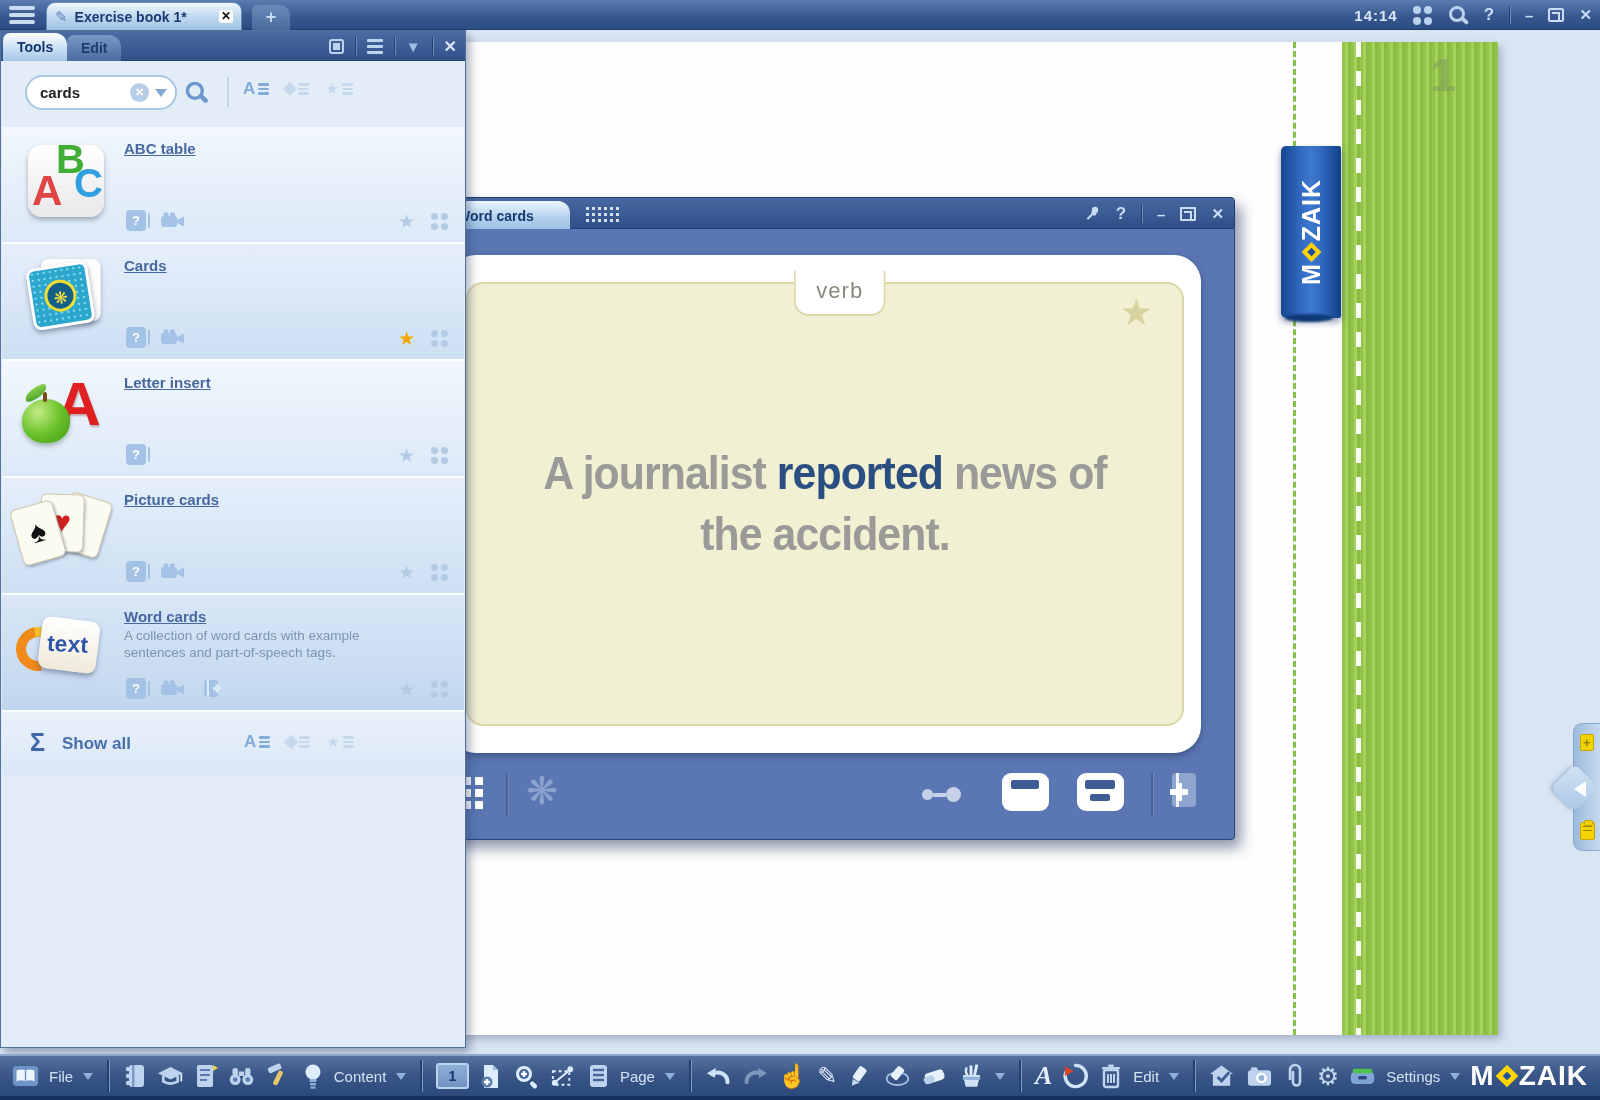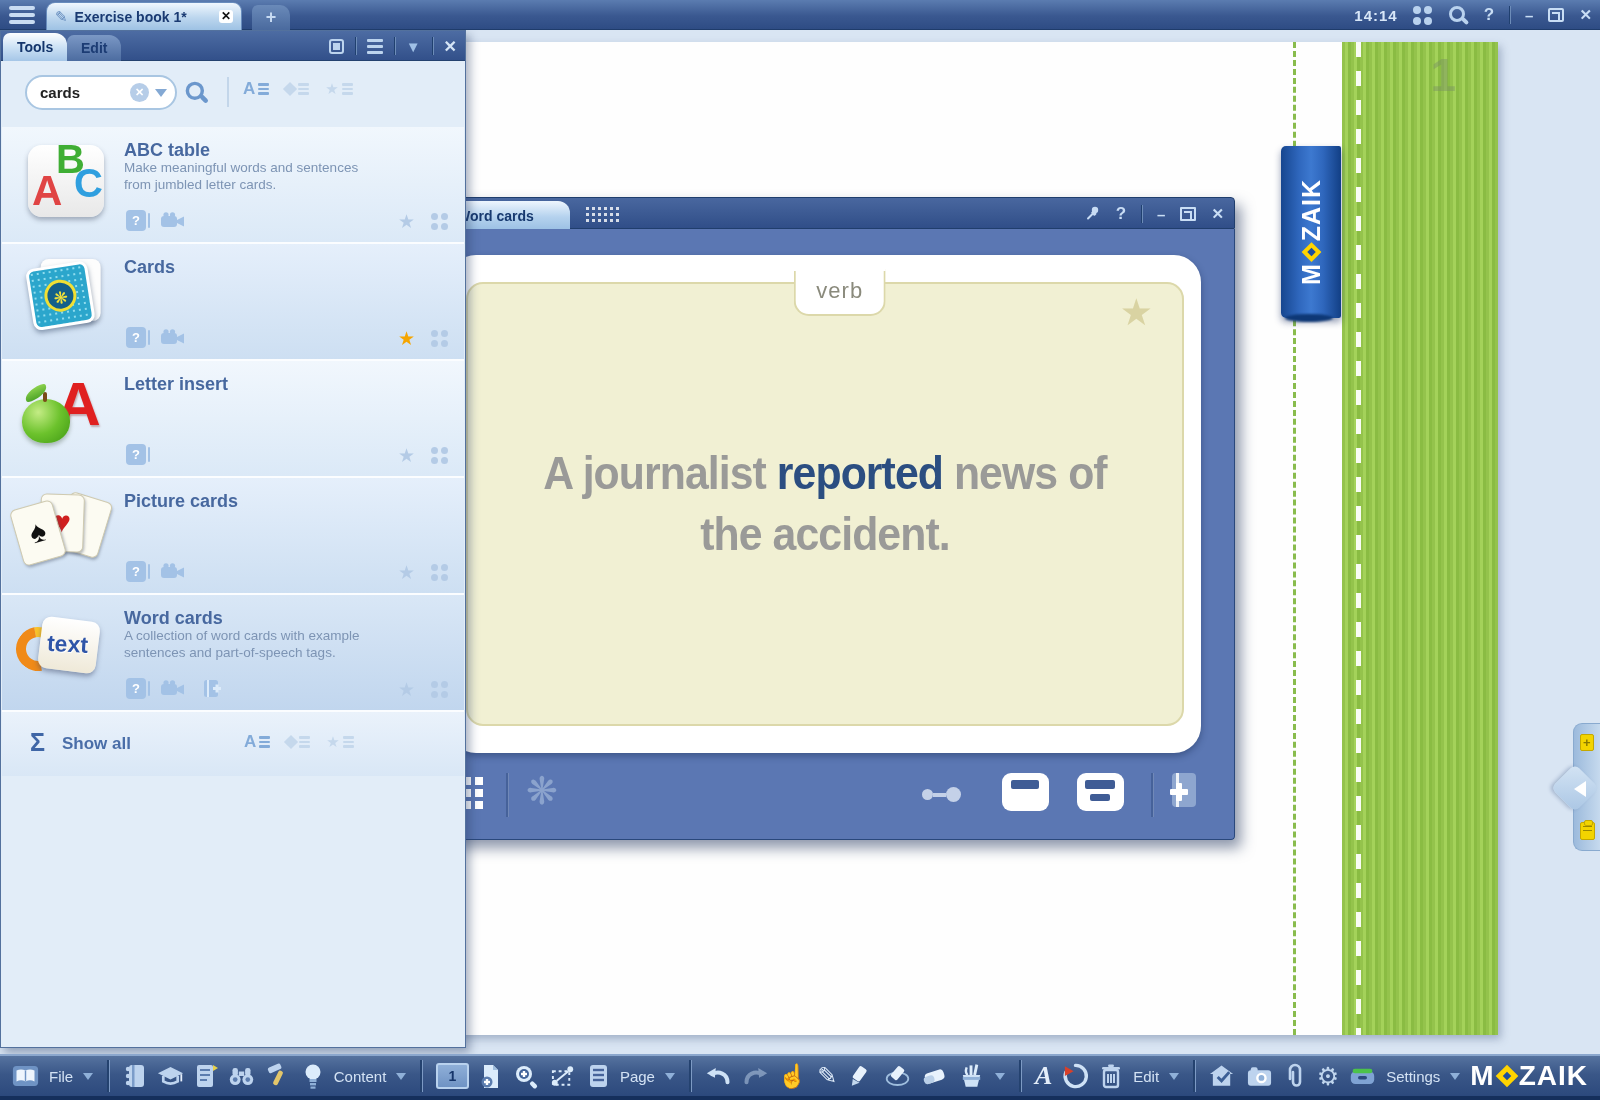--- a/index.html
+++ b/index.html
@@ -101,21 +101,21 @@
   .c-active {color:#83abd9;}
   .c-faded {color:#c5d8ec;}
 
   
   .rows {position:absolute;left:1px;top:96px;right:1px;}
   .row {position:relative;height:117px;border-bottom:2px solid #fbfdff;}
   .row.light {background:linear-gradient(180deg,#f1f7fd,#dbe9f7);}
   .row.dark {background:linear-gradient(180deg,#e5effb,#cdDFf2);}
   .row.sel {background:linear-gradient(180deg,#d9e7f6,#c1d6ee);}
   .thumb {position:absolute;left:12px;top:10px;width:102px;height:92px;}
-  .row-title {position:absolute;left:122px;top:13px;font-weight:bold;font-size:18px;color:#47689f;}
+  .row-title {position:absolute;left:122px;top:13px;font-weight:bold;font-size:15px;color:#47689f;text-decoration:underline;}
   .row-desc {position:absolute;left:122px;top:32px;width:262px;font-size:13.5px;color:#7d94b4;line-height:1.26;}
   .row-ic {position:absolute;left:124px;bottom:11px;display:flex;align-items:center;gap:15px;color:#9fc0e4;}
   .row-act {position:absolute;right:16px;bottom:9px;display:flex;align-items:center;gap:16px;color:#b4cbe6;}
   .star {font-size:19px;color:#b4cbe6;}
   .star.fav {color:#f5a500;}
   .dots4 {display:grid;grid-template-columns:7px 7px;grid-gap:3px;}
   .dots4 span {width:7px;height:7px;border-radius:50%;background:#b4cbe6;}
   .ic-help {position:relative;width:20px;height:21px;background:#a3c2e6;border-radius:4px;color:#fff;
     font-weight:bold;font-size:13px;text-align:center;line-height:21px;}
   .ic-help::after {content:"";position:absolute;right:-4px;top:3px;width:2.5px;height:15px;background:#a3c2e6;border-radius:1px;}
@@ -339,21 +339,20 @@
 
       <div class="row light">
         <div class="thumb">
           <div class="abc-card">
               <span class="A">A</span>
               <span class="B">B</span>
               <span class="C">C</span>
             </div>
         </div>
         <div class="row-title">ABC table</div>
-        <div class="row-desc">Make meaningful words and sentences from jumbled letter cards.</div>
         <div class="row-ic">
           <span class="ic-help">?</span>
           <svg class="cam-svg" width="26" height="18" viewBox="0 0 26 18">
               <rect x="0" y="4" width="16" height="11" rx="3" fill="#a3c2e6"></rect>
               <polygon points="16,8 23,4.5 23,14.5 16,11" fill="#a3c2e6"></polygon>
               <circle cx="5" cy="2.8" r="2.6" fill="#a3c2e6"></circle>
               <circle cx="11.5" cy="2.8" r="2.6" fill="#a3c2e6"></circle>
             </svg>
         </div>
         <div class="row-act">

